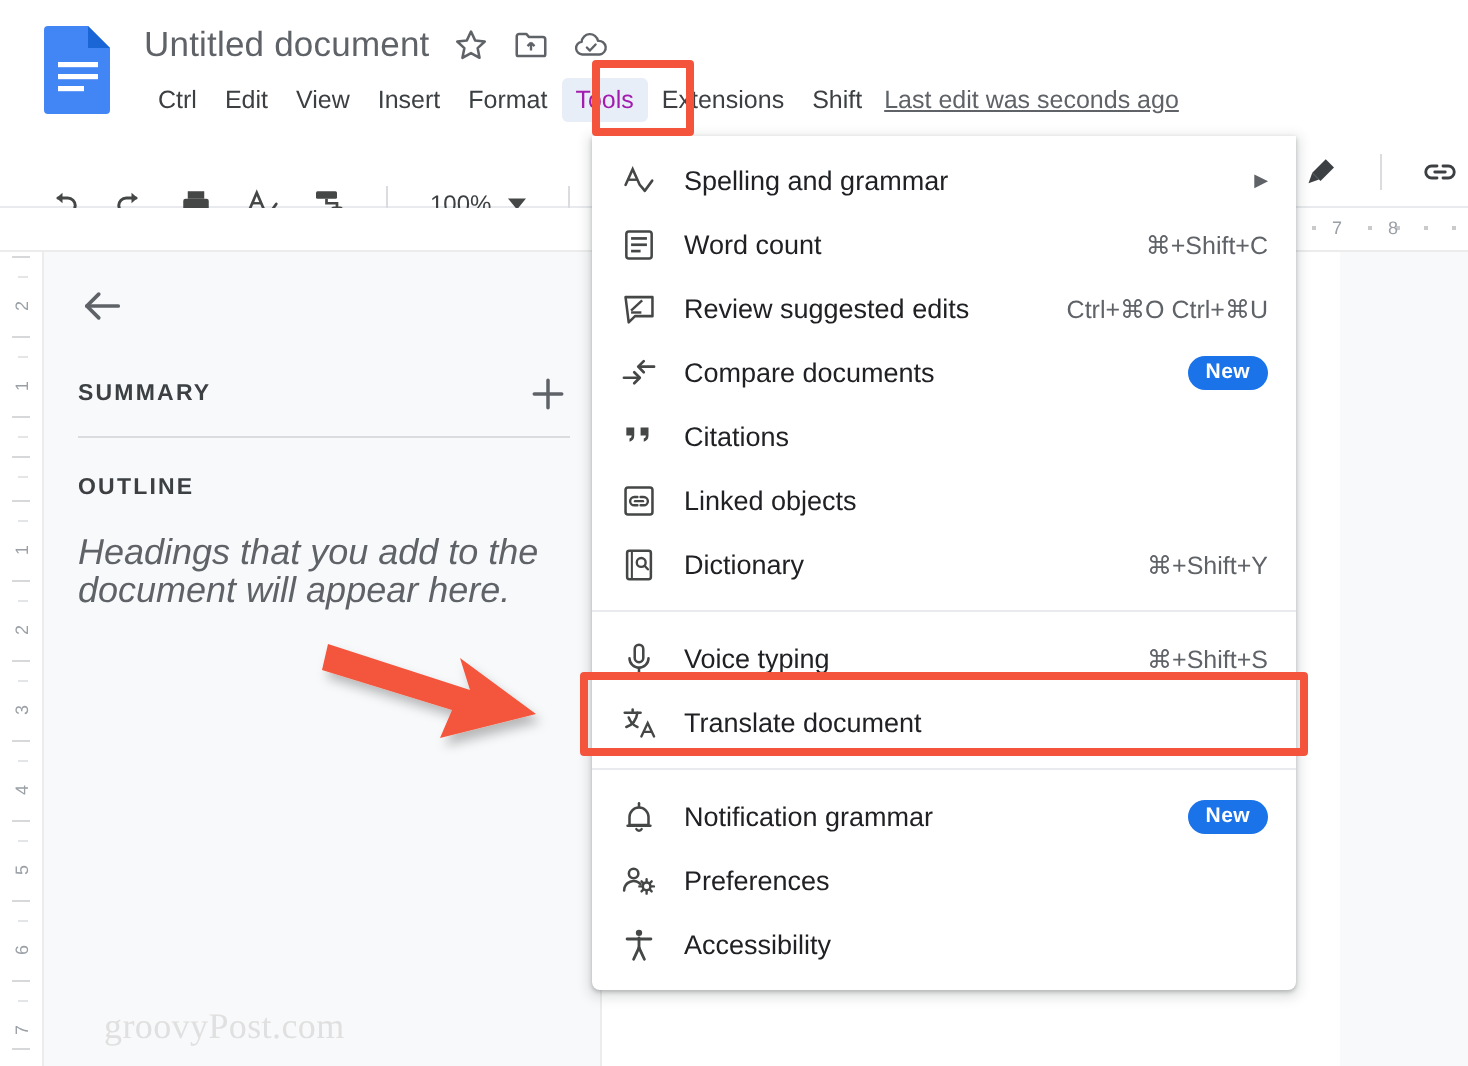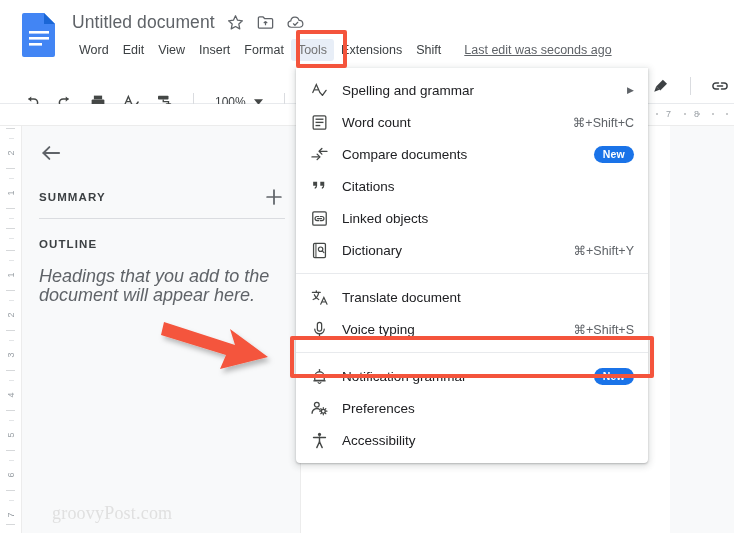--- a/index.html
+++ b/index.html
@@ -38,25 +38,25 @@
   .menubar {
     position: absolute; left: 72px; top: 38px;
     display: flex; align-items: center; height: 24px;
   }
   .menu-item {
     font-size: 12.5px; color: #3c4043;
     padding: 3px 7px; border-radius: 3px; white-space: nowrap;
     line-height: 16px;
   }
   .menu-item.active {
-    background: #e8eef7; color: #737373;
+    background: #e8eef7; color: #a21caf;
   }
   .lastedit {
     font-size: 12.5px; color: #5f6368;
-    margin-left: 16px; text-decoration: underline;
+    margin-left: 4px; text-decoration: underline;
     white-space: nowrap;
   }
 
   
   .tools-hl {
     position: absolute; left: 296px; top: 30px;
     width: 51px; height: 38px;
     border: 4px solid #f4543c;
     border-radius: 2px;
     pointer-events: none;
@@ -266,21 +266,21 @@
 
       <span class="title-icon">
         <svg width="19" height="19" viewBox="0 0 24 24">
           <path d="M6.5 18 a4 4 0 0 1 -.4 -7.97 A5.2 5.2 0 0 1 16.4 9.4 a3.8 3.8 0 0 1 1.1 8.6 z" fill="none" stroke="#5f6368" stroke-width="1.5" stroke-linejoin="round"></path>
           <path d="M9.4 13.6 l1.9 1.9 3.6 -3.8" fill="none" stroke="#5f6368" stroke-width="1.5" stroke-linecap="round" stroke-linejoin="round"></path>
         </svg>
       </span>
     </div>
 
     <div class="menubar">
-      <span class="menu-item">Word</span>
+      <span class="menu-item">Ctrl</span>
       <span class="menu-item">Edit</span>
       <span class="menu-item">View</span>
       <span class="menu-item">Insert</span>
       <span class="menu-item">Format</span>
       <span class="menu-item active">Tools</span>
       <span class="menu-item">Extensions</span>
       <span class="menu-item">Shift</span>
       <span class="lastedit">Last edit was seconds ago</span>
     </div>
   </div>
@@ -469,20 +469,31 @@
           <rect x="4" y="3.5" width="16" height="17" rx="1.6" fill="none" stroke="#444746" stroke-width="1.6"></rect>
           <rect x="7" y="7" width="10" height="1.7" fill="#444746"></rect>
           <rect x="7" y="11" width="10" height="1.7" fill="#444746"></rect>
           <rect x="7" y="15" width="6" height="1.7" fill="#444746"></rect>
         </svg>
       </span>
       <span class="mlabel">Word count</span>
       <span class="mshort">⌘+Shift+C</span>
     </div>
 
+    <div class="mrow">
+      <span class="mi">
+        <svg width="19" height="19" viewBox="0 0 24 24">
+          <path d="M3.5 4.5 h17 v12 h-11 l-4 4 z" fill="none" stroke="#444746" stroke-width="1.6" stroke-linejoin="round"></path>
+          <path d="M7 13 L14 6.5" stroke="#444746" stroke-width="1.5"></path>
+          <path d="M7 14.2 H13.5" stroke="#444746" stroke-width="1.5"></path>
+        </svg>
+      </span>
+      <span class="mlabel">Review suggested edits</span>
+      <span class="mshort">Ctrl+⌘O Ctrl+⌘U</span>
+    </div>
 
     <div class="mrow">
       <span class="mi">
         <svg width="19" height="19" viewBox="0 0 24 24">
           <path d="M2.5 15 H12" stroke="#444746" stroke-width="1.7" stroke-linecap="round"></path>
           <path d="M9 11.5 L12.5 15 L9 18.5" fill="none" stroke="#444746" stroke-width="1.7" stroke-linecap="round" stroke-linejoin="round"></path>
           <path d="M21.5 8 H12" stroke="#444746" stroke-width="1.7" stroke-linecap="round"></path>
           <path d="M15 4.5 L11.5 8 L15 11.5" fill="none" stroke="#444746" stroke-width="1.7" stroke-linecap="round" stroke-linejoin="round"></path>
         </svg>
       </span>
@@ -519,45 +530,45 @@
           <path d="M7.5 3 V21" stroke="#444746" stroke-width="1.3"></path>
           <circle cx="13.4" cy="10.4" r="2.8" fill="none" stroke="#444746" stroke-width="1.5"></circle>
           <path d="M15.5 12.5 L17.6 14.7" stroke="#444746" stroke-width="1.5" stroke-linecap="round"></path>
         </svg>
       </span>
       <span class="mlabel">Dictionary</span>
       <span class="mshort">⌘+Shift+Y</span>
     </div>
 
     <div class="msep"></div>
+
+    <div class="mrow">
+      <span class="mi">
+        <svg width="19" height="19" viewBox="0 0 24 24">
+          <rect x="9.3" y="3" width="5.4" height="11" rx="2.7" fill="none" stroke="#444746" stroke-width="1.6"></rect>
+          <path d="M6 11.5 a6 6 0 0 0 12 0" fill="none" stroke="#444746" stroke-width="1.6" stroke-linecap="round"></path>
+          <path d="M12 17.5 V21" stroke="#444746" stroke-width="1.6" stroke-linecap="round"></path>
+        </svg>
+      </span>
+      <span class="mlabel">Voice typing</span>
+      <span class="mshort">⌘+Shift+S</span>
+    </div>
 
     <div class="mrow">
       <span class="mi">
         <svg width="19" height="19" viewBox="0 0 24 24">
           <path d="M3 5.5 H13" stroke="#444746" stroke-width="1.6" stroke-linecap="round"></path>
           <path d="M8 3.5 V5.5" stroke="#444746" stroke-width="1.6" stroke-linecap="round"></path>
           <path d="M11 5.5 q-1 7 -7 9" fill="none" stroke="#444746" stroke-width="1.6" stroke-linecap="round"></path>
           <path d="M5.5 8.5 q1.6 4.6 5.5 6" fill="none" stroke="#444746" stroke-width="1.6" stroke-linecap="round"></path>
           <path d="M13.5 20.5 L17.5 12 L21.5 20.5" fill="none" stroke="#444746" stroke-width="1.5" stroke-linecap="round"></path>
           <path d="M15 17.6 H20" stroke="#444746" stroke-width="1.4"></path>
         </svg>
       </span>
       <span class="mlabel">Translate document</span>
-    </div>
-
-    <div class="mrow">
-      <span class="mi">
-        <svg width="19" height="19" viewBox="0 0 24 24">
-          <rect x="9.3" y="3" width="5.4" height="11" rx="2.7" fill="none" stroke="#444746" stroke-width="1.6"></rect>
-          <path d="M6 11.5 a6 6 0 0 0 12 0" fill="none" stroke="#444746" stroke-width="1.6" stroke-linecap="round"></path>
-          <path d="M12 17.5 V21" stroke="#444746" stroke-width="1.6" stroke-linecap="round"></path>
-        </svg>
-      </span>
-      <span class="mlabel">Voice typing</span>
-      <span class="mshort">⌘+Shift+S</span>
     </div>
 
     <div class="msep"></div>
 
     <div class="mrow">
       <span class="mi">
         <svg width="19" height="19" viewBox="0 0 24 24">
           <path d="M6 17 v-5 a6 6 0 0 1 12 0 v5 z" fill="none" stroke="#444746" stroke-width="1.6" stroke-linejoin="round"></path>
           <path d="M4.8 17.5 H19.2" stroke="#444746" stroke-width="1.6" stroke-linecap="round"></path>
           <path d="M12 3.3 V5.2" stroke="#444746" stroke-width="1.6" stroke-linecap="round"></path>

